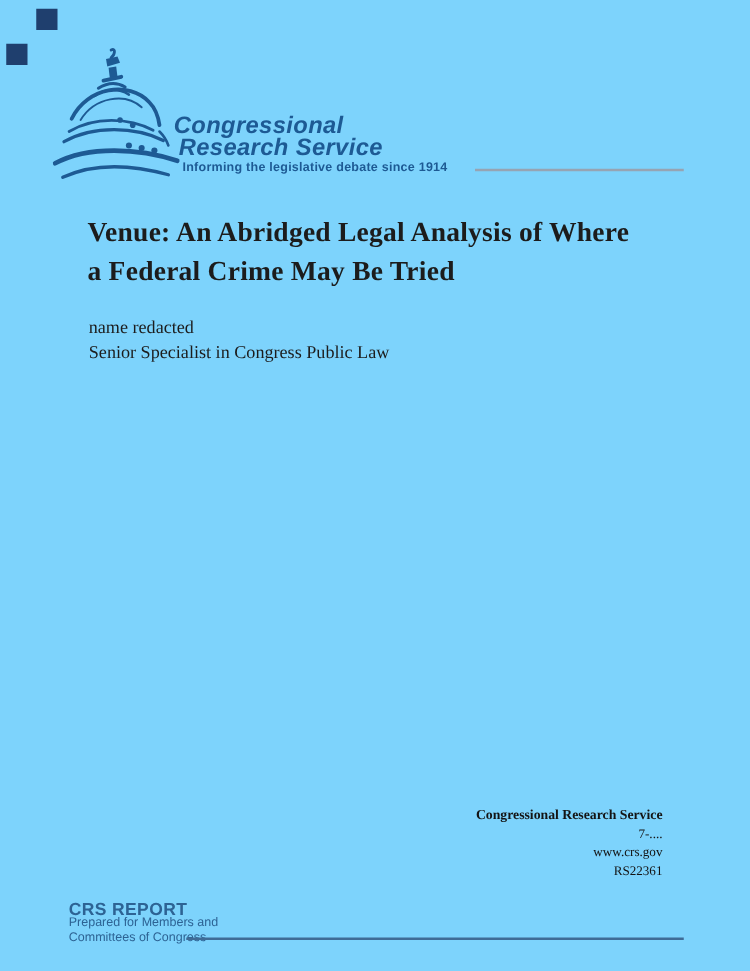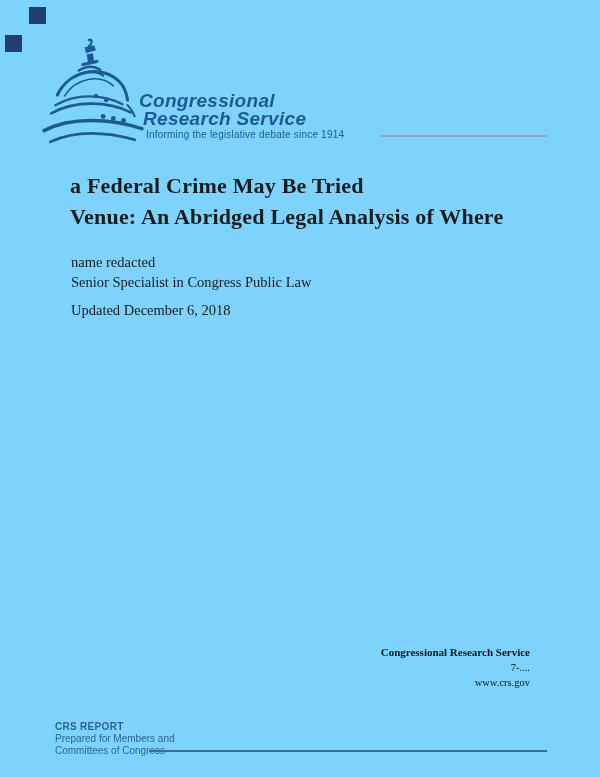--- a/index.html
+++ b/index.html
@@ -18,21 +18,21 @@
   .logo-text{
     position:absolute;left:139px;top:92px;
     font-family:"Liberation Sans",sans-serif;
     font-weight:bold;font-style:italic;
     font-size:19px;line-height:18px;letter-spacing:.3px;
     color:#1d5a94;white-space:nowrap;
   }
   .logo-text .line2{margin-left:4px;}
   .logo-tagline{
     position:absolute;left:146px;top:129px;
-    font-family:"Liberation Sans",sans-serif;font-weight:normal;
+    font-family:"Liberation Sans",sans-serif;font-weight:bold;
     font-size:10px;letter-spacing:.2px;color:#1d5a94;white-space:nowrap;
   }
   .rule-top{position:absolute;left:380px;top:135px;width:167px;height:2px;background:#96a4b3;}
 
   
   .title{
     position:absolute;left:70px;top:170px;width:480px;
     font-size:22px;font-weight:bold;line-height:31px;
     letter-spacing:.2px;color:#1c1c1c;
   }
@@ -48,21 +48,21 @@
     font-size:10.5px;line-height:15px;color:#141414;white-space:nowrap;margin-left:32px;
   }
   .footer-right .org{font-weight:bold;font-size:11px;}
 
   
   .footer-left{
     position:absolute;left:55px;top:721px;
     font-family:"Liberation Sans",sans-serif;
     font-size:10px;line-height:12px;color:#2d6394;white-space:nowrap;
   }
-  .footer-left .label{font-weight:bold;font-size:10px;letter-spacing:.3px;}
+  .footer-left .label{font-weight:bold;font-size:14px;letter-spacing:.3px;}
   .rule-bottom{position:absolute;left:149px;top:750px;width:398px;height:2px;background:#3f6c96;}
 </style>
 </head>
 <body>
 
 <div class="page">
 
   <div class="corner-square sq1"></div>
   <div class="corner-square sq2"></div>
 
@@ -88,34 +88,34 @@
   </svg>
 
   <div class="logo-text">
     <div>Congressional</div>
     <div class="line2">Research Service</div>
   </div>
   <div class="logo-tagline">Informing the legislative debate since 1914</div>
   <div class="rule-top"></div>
 
   <div class="title">
+    <div>Venue: An Abridged Legal Analysis of Where</div>
     <div>a Federal Crime May Be Tried</div>
-    <div>Venue: An Abridged Legal Analysis of Where</div>
   </div>
 
   <div class="author">
     <div class="name">name redacted</div>
     <div>Senior Specialist in Congress Public Law</div>
   </div>
-  <div class="updated">Updated December 6, 2018</div>
 
   <div class="footer-right">
     <div class="org">Congressional Research Service</div>
     <div>7-....</div>
     <div>www.crs.gov</div>
+    <div>RS22361</div>
   </div>
 
   <div class="footer-left">
     <div class="label">CRS REPORT</div>
     <div>Prepared for Members and</div>
     <div>Committees of Congress</div>
   </div>
   <div class="rule-bottom"></div>
 
 </div>

